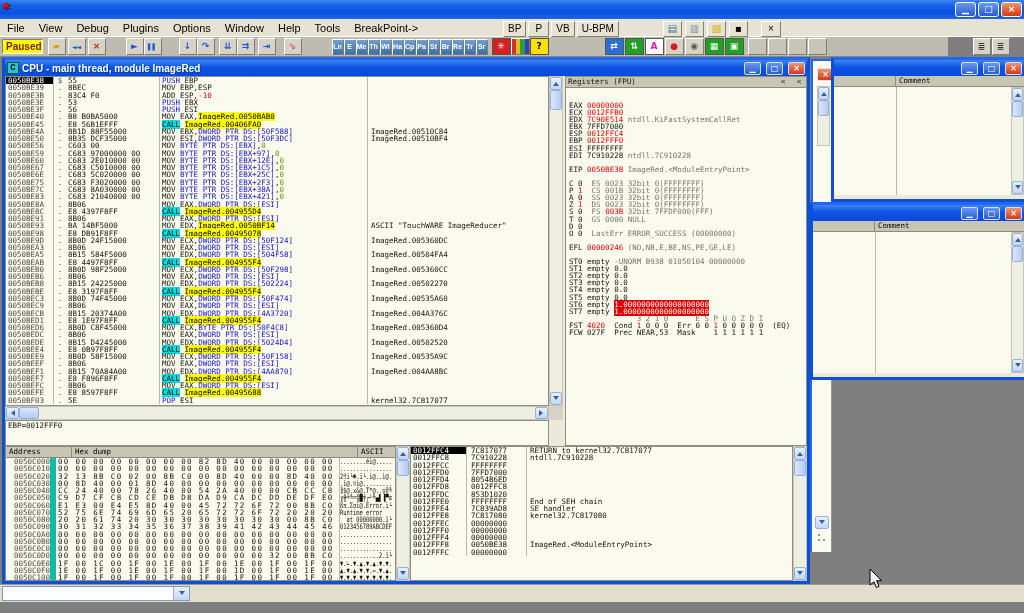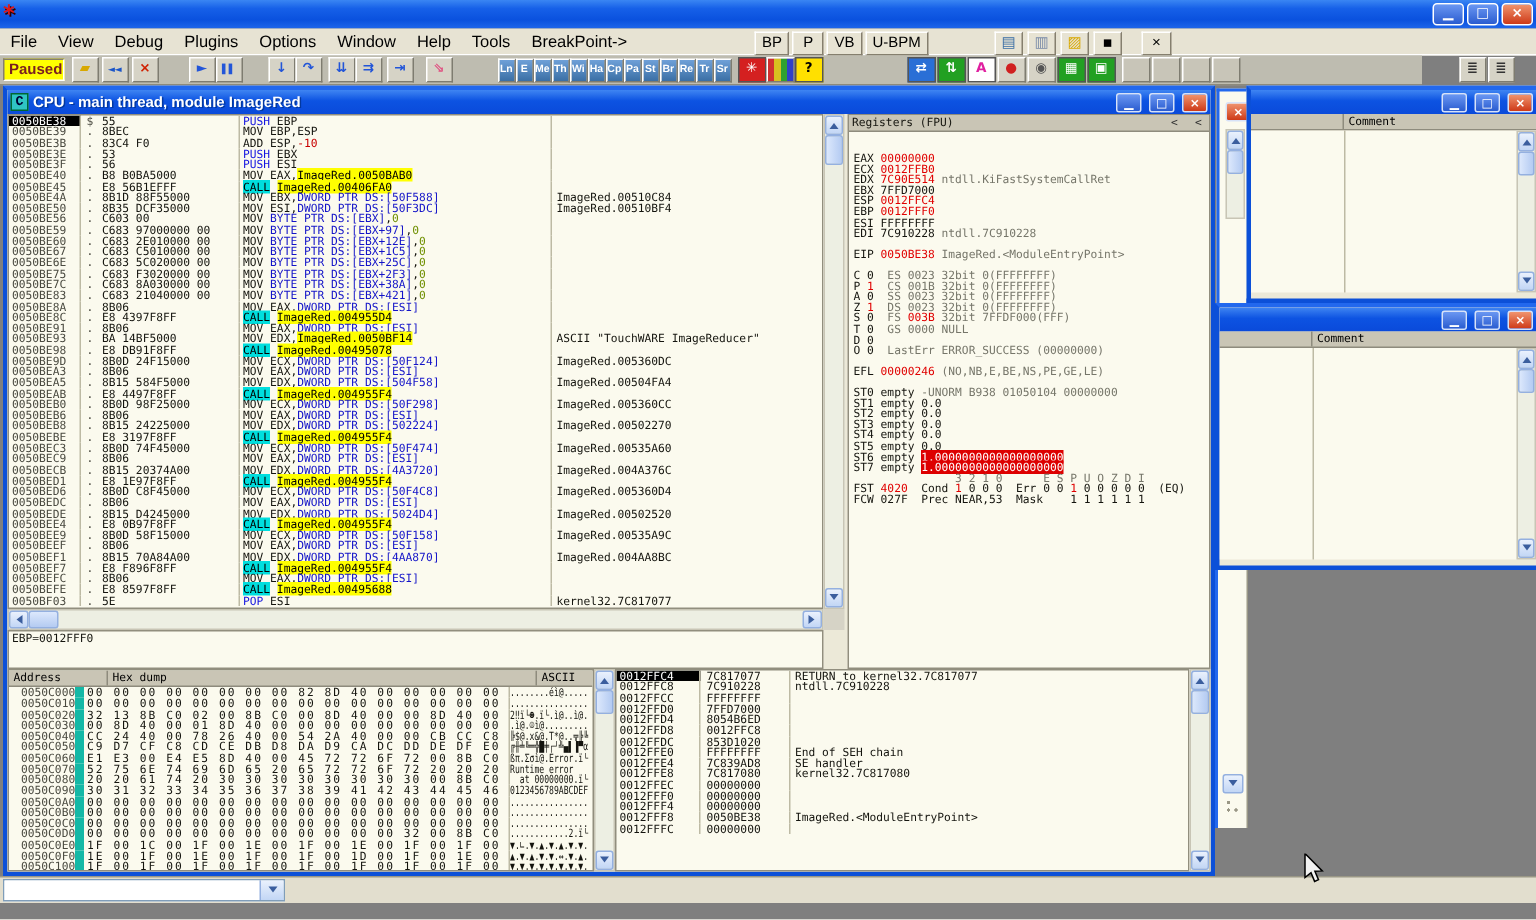--- a/index.html
+++ b/index.html
@@ -315,21 +315,21 @@
       <div class="drow"><span class="dc-a">0050BEA5</span><span class="dc-f">.</span><span class="dc-b">8B15 584F5000</span><span class="dc-i">MOV EDX,<span class="hB">DWORD PTR DS:[504F58]</span></span><span class="dc-c">ImageRed.00504FA4</span></div>
       <div class="drow"><span class="dc-a">0050BEAB</span><span class="dc-f">.</span><span class="dc-b">E8 4497F8FF</span><span class="dc-i"><span class="hC">CALL</span> <span class="hY">ImageRed.004955F4</span></span><span class="dc-c"></span></div>
       <div class="drow"><span class="dc-a">0050BEB0</span><span class="dc-f">.</span><span class="dc-b">8B0D 98F25000</span><span class="dc-i">MOV ECX,<span class="hB">DWORD PTR DS:[50F298]</span></span><span class="dc-c">ImageRed.005360CC</span></div>
       <div class="drow"><span class="dc-a">0050BEB6</span><span class="dc-f">.</span><span class="dc-b">8B06</span><span class="dc-i">MOV EAX,<span class="hB">DWORD PTR DS:[ESI]</span></span><span class="dc-c"></span></div>
       <div class="drow"><span class="dc-a">0050BEB8</span><span class="dc-f">.</span><span class="dc-b">8B15 24225000</span><span class="dc-i">MOV EDX,<span class="hB">DWORD PTR DS:[502224]</span></span><span class="dc-c">ImageRed.00502270</span></div>
       <div class="drow"><span class="dc-a">0050BEBE</span><span class="dc-f">.</span><span class="dc-b">E8 3197F8FF</span><span class="dc-i"><span class="hC">CALL</span> <span class="hY">ImageRed.004955F4</span></span><span class="dc-c"></span></div>
       <div class="drow"><span class="dc-a">0050BEC3</span><span class="dc-f">.</span><span class="dc-b">8B0D 74F45000</span><span class="dc-i">MOV ECX,<span class="hB">DWORD PTR DS:[50F474]</span></span><span class="dc-c">ImageRed.00535A60</span></div>
       <div class="drow"><span class="dc-a">0050BEC9</span><span class="dc-f">.</span><span class="dc-b">8B06</span><span class="dc-i">MOV EAX,<span class="hB">DWORD PTR DS:[ESI]</span></span><span class="dc-c"></span></div>
       <div class="drow"><span class="dc-a">0050BECB</span><span class="dc-f">.</span><span class="dc-b">8B15 20374A00</span><span class="dc-i">MOV EDX,<span class="hB">DWORD PTR DS:[4A3720]</span></span><span class="dc-c">ImageRed.004A376C</span></div>
       <div class="drow"><span class="dc-a">0050BED1</span><span class="dc-f">.</span><span class="dc-b">E8 1E97F8FF</span><span class="dc-i"><span class="hC">CALL</span> <span class="hY">ImageRed.004955F4</span></span><span class="dc-c"></span></div>
-      <div class="drow"><span class="dc-a">0050BED6</span><span class="dc-f">.</span><span class="dc-b">8B0D C8F45000</span><span class="dc-i">MOV ECX,<span class="hB">DWORD PTR DS:[50F4C8]</span></span><span class="dc-c">ImageRed.005360D4</span></div>
+      <div class="drow"><span class="dc-a">0050BED6</span><span class="dc-f">.</span><span class="dc-b">8B0D C8F45000</span><span class="dc-i">MOV ECX,<span class="hB">BYTE PTR DS:[50F4C8]</span></span><span class="dc-c">ImageRed.005360D4</span></div>
       <div class="drow"><span class="dc-a">0050BEDC</span><span class="dc-f">.</span><span class="dc-b">8B06</span><span class="dc-i">MOV EAX,<span class="hB">DWORD PTR DS:[ESI]</span></span><span class="dc-c"></span></div>
       <div class="drow"><span class="dc-a">0050BEDE</span><span class="dc-f">.</span><span class="dc-b">8B15 D4245000</span><span class="dc-i">MOV EDX,<span class="hB">DWORD PTR DS:[5024D4]</span></span><span class="dc-c">ImageRed.00502520</span></div>
       <div class="drow"><span class="dc-a">0050BEE4</span><span class="dc-f">.</span><span class="dc-b">E8 0B97F8FF</span><span class="dc-i"><span class="hC">CALL</span> <span class="hY">ImageRed.004955F4</span></span><span class="dc-c"></span></div>
       <div class="drow"><span class="dc-a">0050BEE9</span><span class="dc-f">.</span><span class="dc-b">8B0D 58F15000</span><span class="dc-i">MOV ECX,<span class="hB">DWORD PTR DS:[50F158]</span></span><span class="dc-c">ImageRed.00535A9C</span></div>
       <div class="drow"><span class="dc-a">0050BEEF</span><span class="dc-f">.</span><span class="dc-b">8B06</span><span class="dc-i">MOV EAX,<span class="hB">DWORD PTR DS:[ESI]</span></span><span class="dc-c"></span></div>
       <div class="drow"><span class="dc-a">0050BEF1</span><span class="dc-f">.</span><span class="dc-b">8B15 70A84A00</span><span class="dc-i">MOV EDX,<span class="hB">DWORD PTR DS:[4AA870]</span></span><span class="dc-c">ImageRed.004AA8BC</span></div>
       <div class="drow"><span class="dc-a">0050BEF7</span><span class="dc-f">.</span><span class="dc-b">E8 F896F8FF</span><span class="dc-i"><span class="hC">CALL</span> <span class="hY">ImageRed.004955F4</span></span><span class="dc-c"></span></div>
       <div class="drow"><span class="dc-a">0050BEFC</span><span class="dc-f">.</span><span class="dc-b">8B06</span><span class="dc-i">MOV EAX,<span class="hB">DWORD PTR DS:[ESI]</span></span><span class="dc-c"></span></div>
       <div class="drow"><span class="dc-a">0050BEFE</span><span class="dc-f">.</span><span class="dc-b">E8 8597F8FF</span><span class="dc-i"><span class="hC">CALL</span> <span class="hY">ImageRed.00495688</span></span><span class="dc-c"></span></div>
       <div class="drow"><span class="dc-a">0050BF03</span><span class="dc-f">.</span><span class="dc-b">5E</span><span class="dc-i"><span class="hM">POP</span> ESI</span><span class="dc-c">kernel32.7C817077</span></div>

